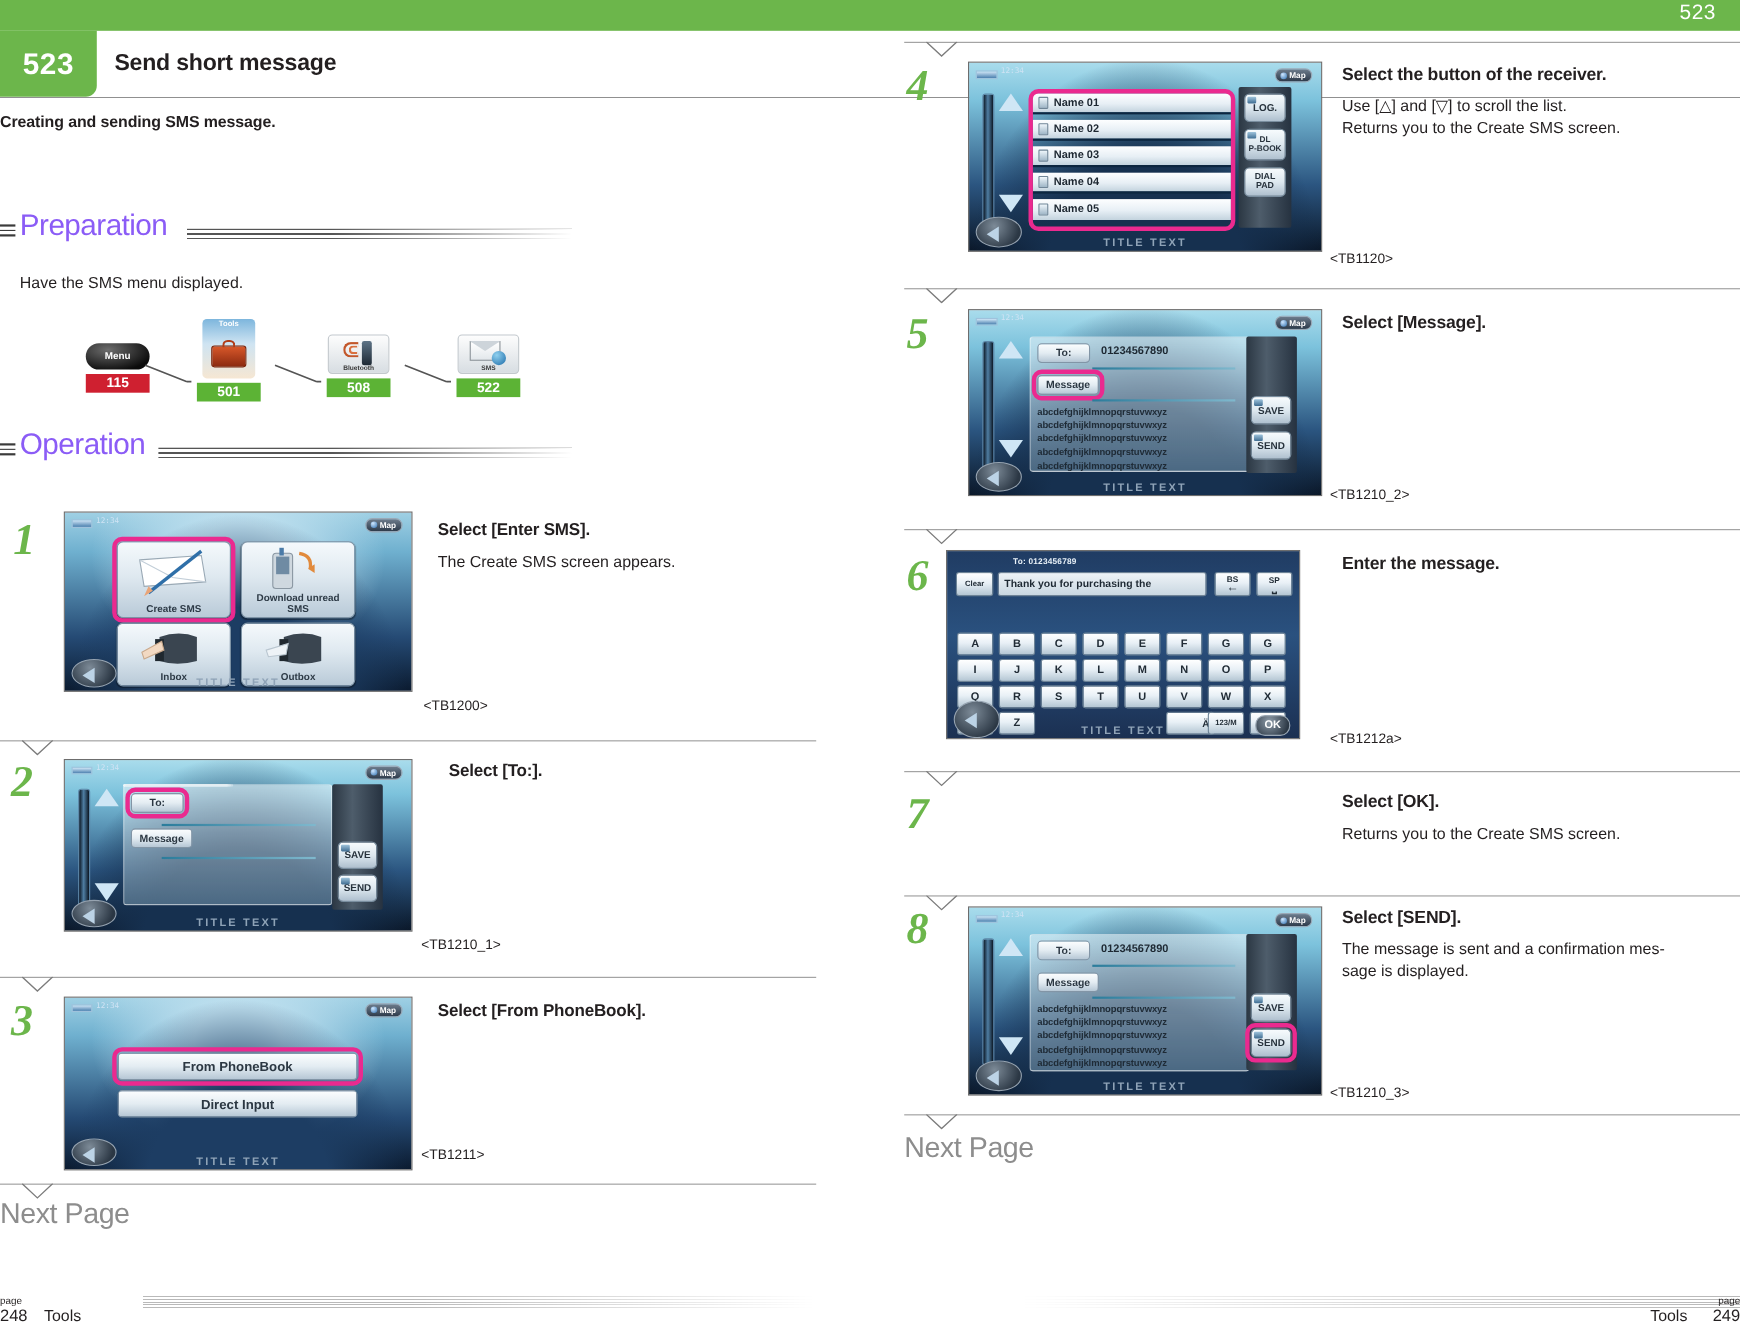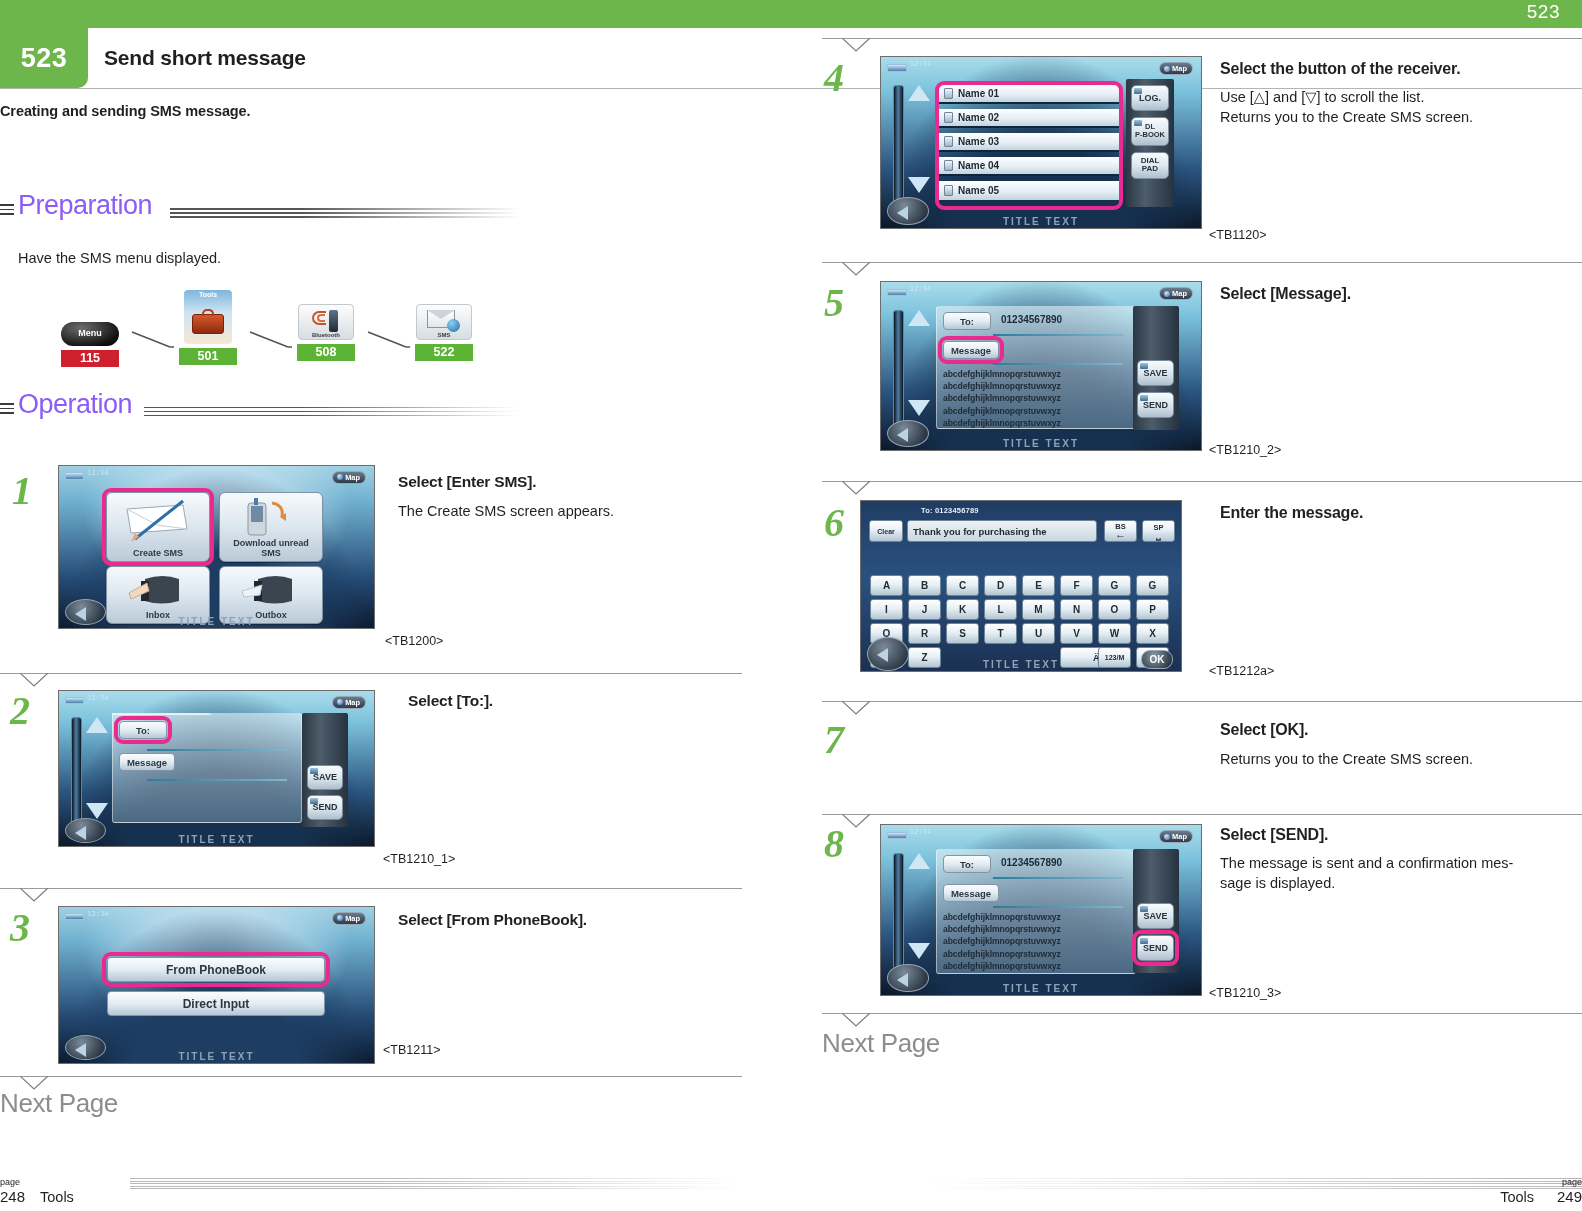--- a/index.html
+++ b/index.html
@@ -315,21 +315,21 @@
       </span>
     <span class="label">Preparation</span>
     <span class="rules" style="left:170px; width:350px;"></span>
     <span class="rulefade" style="left:300px; width:220px;"></span>
   </div>
 
   <div class="prep-note" style="left:18px; top:222px;">Have the SMS menu displayed.</div>
 
   <div class="flowrow" style="left:58px; top:262px; width:430px; height:80px;">
 
-    <div class="flow-item" style="left:0; top:22px; width:64px;margin-top:10px;">
+    <div class="flow-item" style="left:17px; top:22px; width:64px;">
       <div class="tile" style="width:58px;height:24px;margin:0 auto;border-radius:12px;background:radial-gradient(ellipse at 35% 25%, #6d6d6d, #0b0b0b 78%);">
         <div class="tile-lbl" style="bottom:auto;top:6px;color:#ffffff;font-size:9px;">Menu</div>
       </div>
       <span class="flow-badge" style="background:#cf2030;">115</span>
     </div>
     <svg class="arrow" style="left:72px; top:38px;" width="46" height="22">
       <path d="M2 4 L40 19 M40 19 L44 19" stroke="#555" stroke-width="1.6" fill="none"></path>
     </svg>
 
     <div class="flow-item" style="left:118px; top:0; width:64px;">

